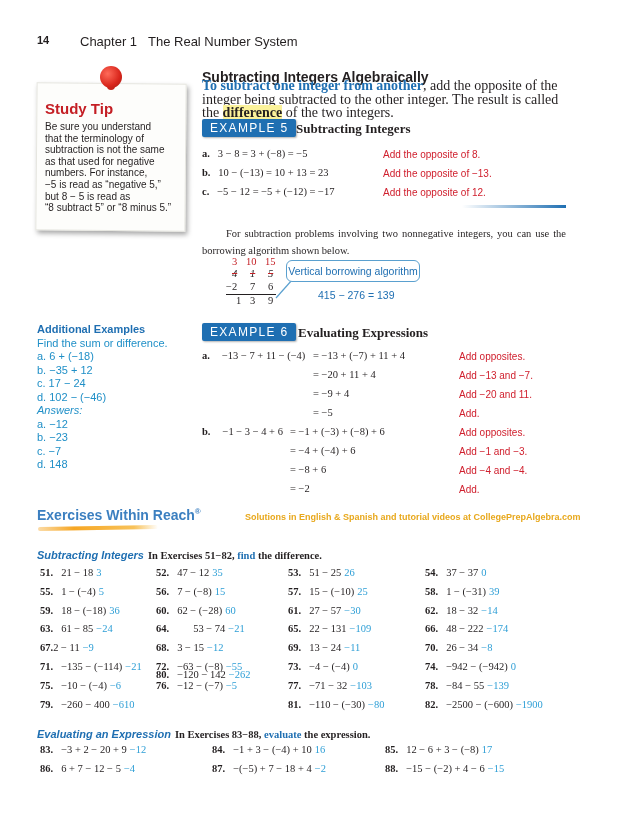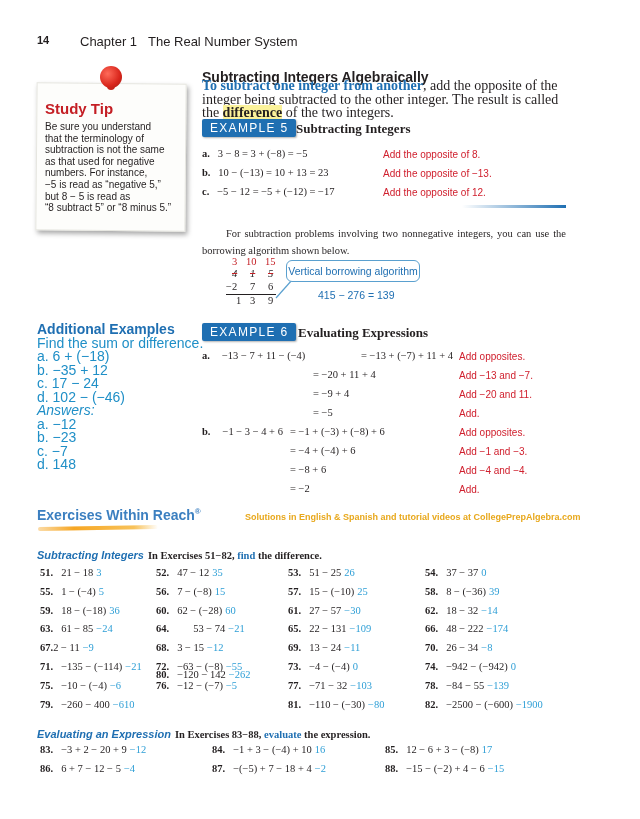--- a/index.html
+++ b/index.html
@@ -33,21 +33,21 @@
   .blue-rule { left:462px; top:205px; width:104px; height:3px; background:linear-gradient(to right, rgba(31,111,178,0), #1f6fb2); }
 
   .para { left:202px; top:225px; width:364px; font-size:10.5px; line-height:17px; text-align:justify; }
 
   .borrow { font-size:10.5px; }
   .borrow .red { color:#c41e24; }
   .callout { left:286px; top:260px; width:132px; height:20px; border:1.3px solid #5aa0cf; border-radius:6px; font-family:"Liberation Sans", sans-serif; font-size:10.5px; color:#1f6fb2; line-height:20px; text-align:center; background:#fff; }
   .callout-eq { left:318px; top:289px; font-family:"Liberation Sans", sans-serif; font-size:10.5px; color:#1f6fb2; }
 
   
-  .addl { left:37px; top:323px; font-family:"Liberation Sans", sans-serif; font-size:14px; line-height:13.5px; color:#1f8fc7; }
+  .addl { left:37px; top:323px; font-family:"Liberation Sans", sans-serif; font-size:11px; line-height:13.5px; color:#1f8fc7; }
   .addl .head { font-weight:bold; color:#1f6fb2; }
 
   
   .ewr { left:37px; top:507px; font-family:"Liberation Sans", sans-serif; font-size:14px; font-weight:bold; color:#3b7fc0; }
   .ewr sup { font-size:8px; }
   .ewr-swoosh { left:38px; top:526px; width:120px; height:4px; background:linear-gradient(to right, rgba(246,166,35,0.4), #f6a623 30%, #f8c25a 80%, rgba(248,194,90,0)); border-radius:2px; transform:rotate(-1deg); }
   .sol { left:245px; top:512px; font-family:"Liberation Sans", sans-serif; font-size:9px; color:#e8a81c; font-weight:bold; }
 
   .sub-head { font-family:"Liberation Sans", sans-serif; font-style:italic; font-weight:bold; color:#1f6fb2; font-size:11px; }
   .sub-text { font-size:10.5px; font-weight:bold; }
@@ -143,21 +143,21 @@
   <div>b.  −23</div>
   <div>c.  −7</div>
   <div>d.  148</div>
 </div>
 
 <div class="abs ex-badge" style="left:202px; top:323px;">EXAMPLE 6</div>
 <div class="abs ex-title" style="left:298px; top:325px;">Evaluating Expressions</div>
 
 <div id="ex6-rows">
     <div class="abs ex-row" style="left: 202px; top: 350px;"><span class="lbl">a.</span><span style="margin-left: 12px;">−13 − 7 + 11 − (−4)</span></div>
-    <div class="abs ex-row" style="left: 313px; top: 350px; margin-left: 48px;">= −13 + (−7) + 11 + 4</div>
+    <div class="abs ex-row" style="left: 313px; top: 350px;">= −13 + (−7) + 11 + 4</div>
     <div class="abs note" style="left: 459px; top: 351px;">Add opposites.</div>
     <div class="abs ex-row" style="left: 202px; top: 369px;"></div>
     <div class="abs ex-row" style="left: 313px; top: 369px;">= −20 + 11 + 4</div>
     <div class="abs note" style="left: 459px; top: 370px;">Add −13 and −7.</div>
     <div class="abs ex-row" style="left: 202px; top: 388px;"></div>
     <div class="abs ex-row" style="left: 313px; top: 388px;">= −9 + 4</div>
     <div class="abs note" style="left: 459px; top: 389px;">Add −20 and 11.</div>
     <div class="abs ex-row" style="left: 202px; top: 407px;"></div>
     <div class="abs ex-row" style="left: 313px; top: 407px;">= −5</div>
     <div class="abs note" style="left: 459px; top: 408px;">Add.</div>
@@ -185,21 +185,21 @@
 </div>
 
 <div id="group1">
     <div class="abs exr" style="left: 40px; top: 567px;"><span class="n">51.</span><span style="margin-left: 8px;">21 − 18</span><span class="ans">3</span></div>
     <div class="abs exr" style="left: 156px; top: 567px;"><span class="n">52.</span><span style="margin-left: 8px;">47 − 12</span><span class="ans">35</span></div>
     <div class="abs exr" style="left: 288px; top: 567px;"><span class="n">53.</span><span style="margin-left: 8px;">51 − 25</span><span class="ans">26</span></div>
     <div class="abs exr" style="left: 425px; top: 567px;"><span class="n">54.</span><span style="margin-left: 8px;">37 − 37</span><span class="ans">0</span></div>
     <div class="abs exr" style="left: 40px; top: 585.8px;"><span class="n">55.</span><span style="margin-left: 8px;">1 − (−4)</span><span class="ans">5</span></div>
     <div class="abs exr" style="left: 156px; top: 585.8px;"><span class="n">56.</span><span style="margin-left: 8px;">7 − (−8)</span><span class="ans">15</span></div>
     <div class="abs exr" style="left: 288px; top: 585.8px;"><span class="n">57.</span><span style="margin-left: 8px;">15 − (−10)</span><span class="ans">25</span></div>
-    <div class="abs exr" style="left: 425px; top: 585.8px;"><span class="n">58.</span><span style="margin-left: 8px;">8 − (−36)</span><span class="ans">39</span></div>
+    <div class="abs exr" style="left: 425px; top: 585.8px;"><span class="n">58.</span><span style="margin-left: 8px;">1 − (−31)</span><span class="ans">39</span></div>
     <div class="abs exr" style="left: 40px; top: 604.6px;"><span class="n">59.</span><span style="margin-left: 8px;">18 − (−18)</span><span class="ans">36</span></div>
     <div class="abs exr" style="left: 156px; top: 604.6px;"><span class="n">60.</span><span style="margin-left: 8px;">62 − (−28)</span><span class="ans">60</span></div>
     <div class="abs exr" style="left: 288px; top: 604.6px;"><span class="n">61.</span><span style="margin-left: 8px;">27 − 57</span><span class="ans">−30</span></div>
     <div class="abs exr" style="left: 425px; top: 604.6px;"><span class="n">62.</span><span style="margin-left: 8px;">18 − 32</span><span class="ans">−14</span></div>
     <div class="abs exr" style="left: 40px; top: 623.4px;"><span class="n">63.</span><span style="margin-left: 8px;">61 − 85</span><span class="ans">−24</span></div>
     <div class="abs exr" style="left: 156px; top: 623.4px;"><span class="n">64.</span><span style="margin-left: 24px;">53 − 74</span><span class="ans">−21</span></div>
     <div class="abs exr" style="left: 288px; top: 623.4px;"><span class="n">65.</span><span style="margin-left: 8px;">22 − 131</span><span class="ans">−109</span></div>
     <div class="abs exr" style="left: 425px; top: 623.4px;"><span class="n">66.</span><span style="margin-left: 8px;">48 − 222</span><span class="ans">−174</span></div>
     <div class="abs exr" style="left: 40px; top: 642.2px;"><span class="n">67.</span><span style="margin-left: 0;">2 − 11</span><span class="ans">−9</span></div>
     <div class="abs exr" style="left: 156px; top: 642.2px;"><span class="n">68.</span><span style="margin-left: 8px;">3 − 15</span><span class="ans">−12</span></div>

